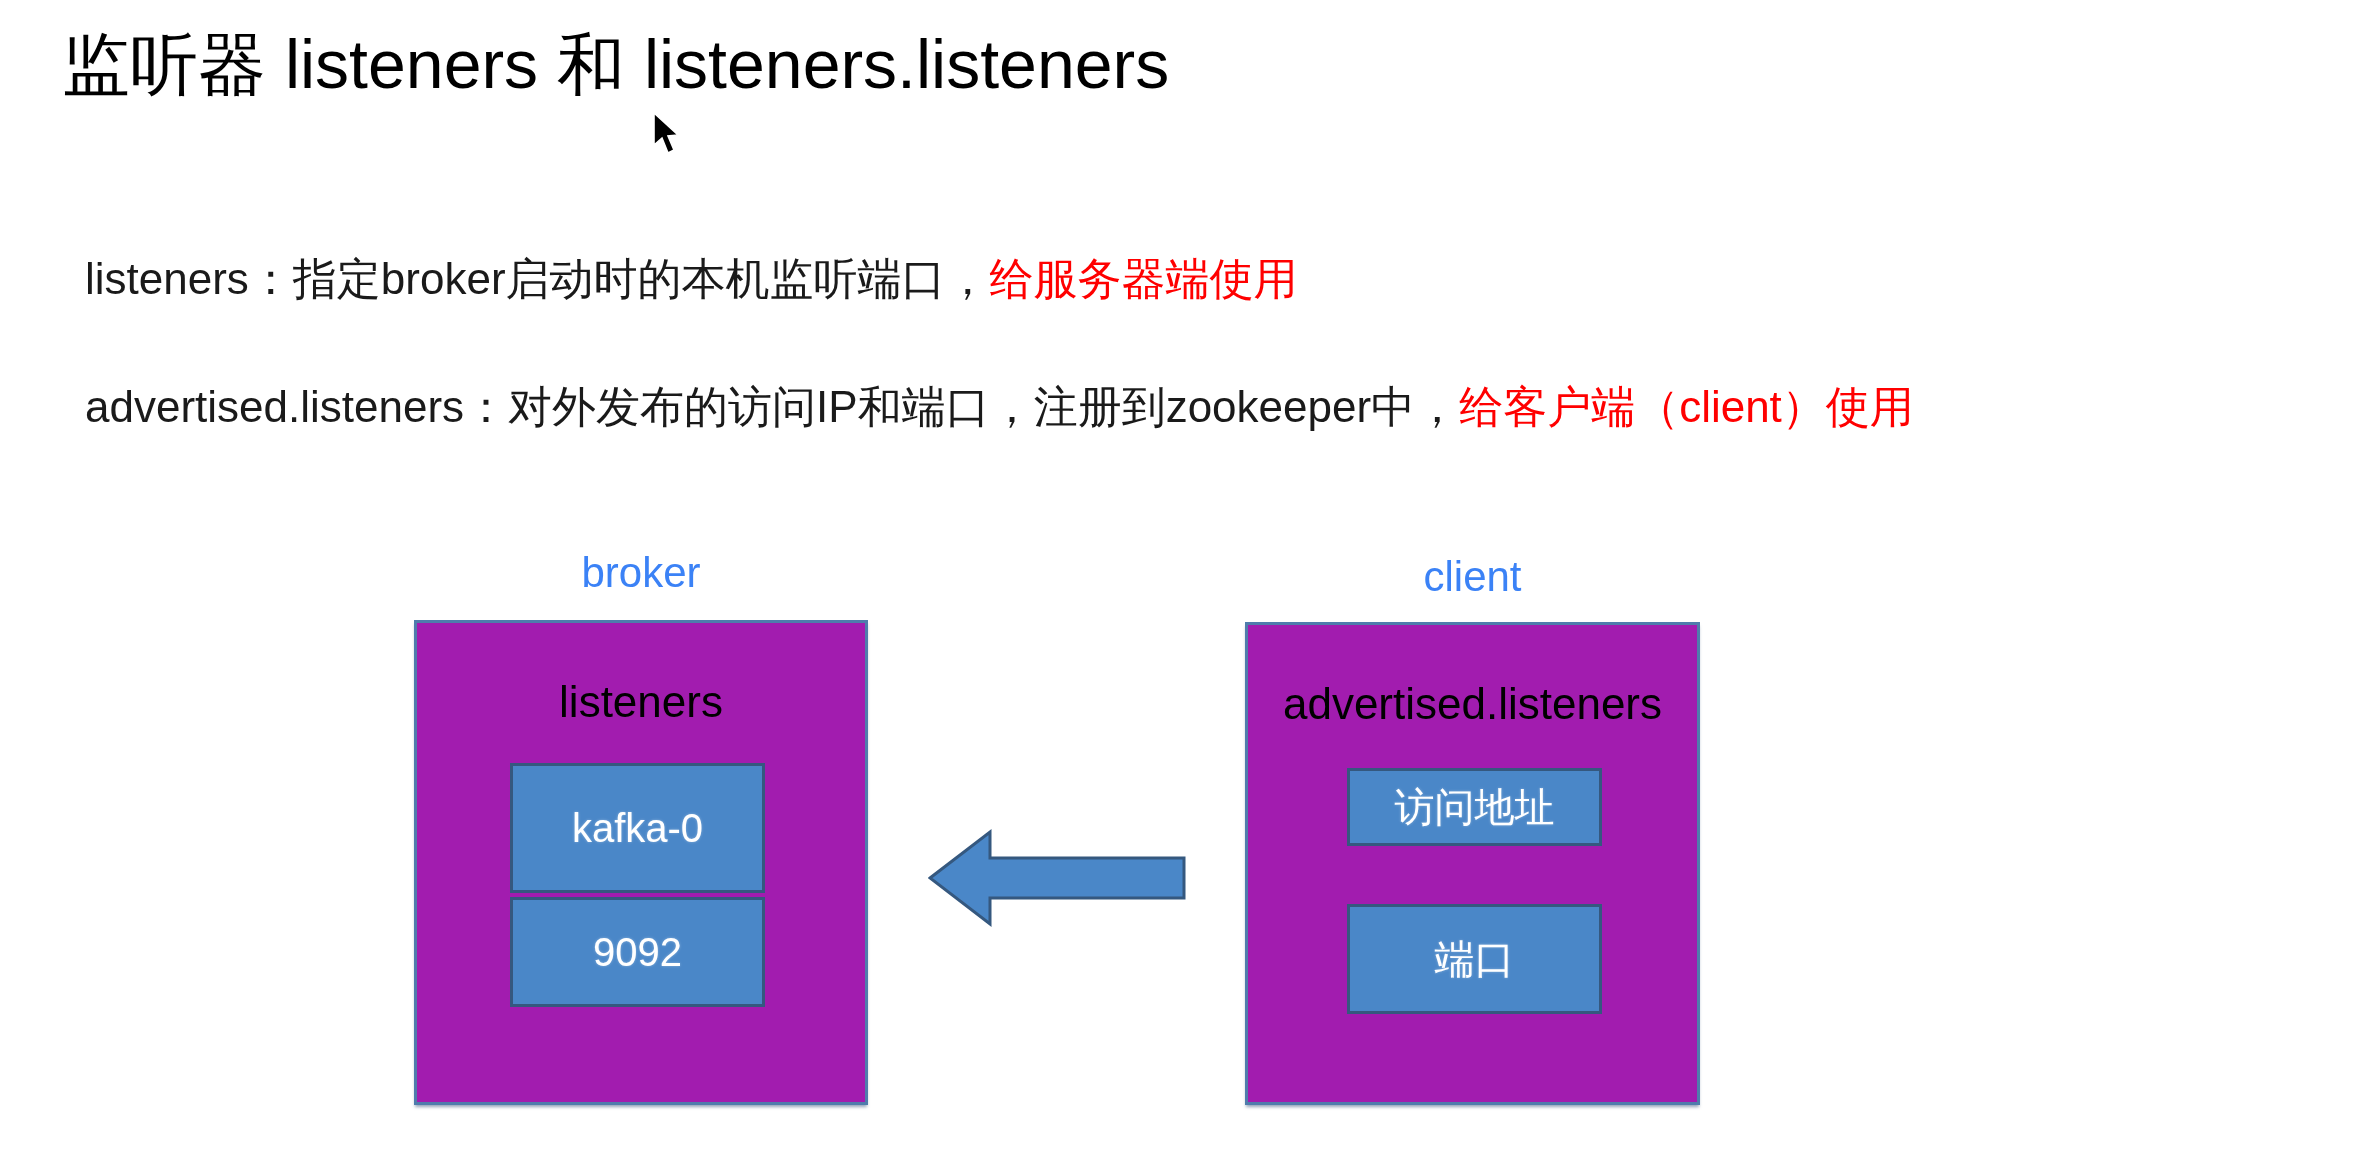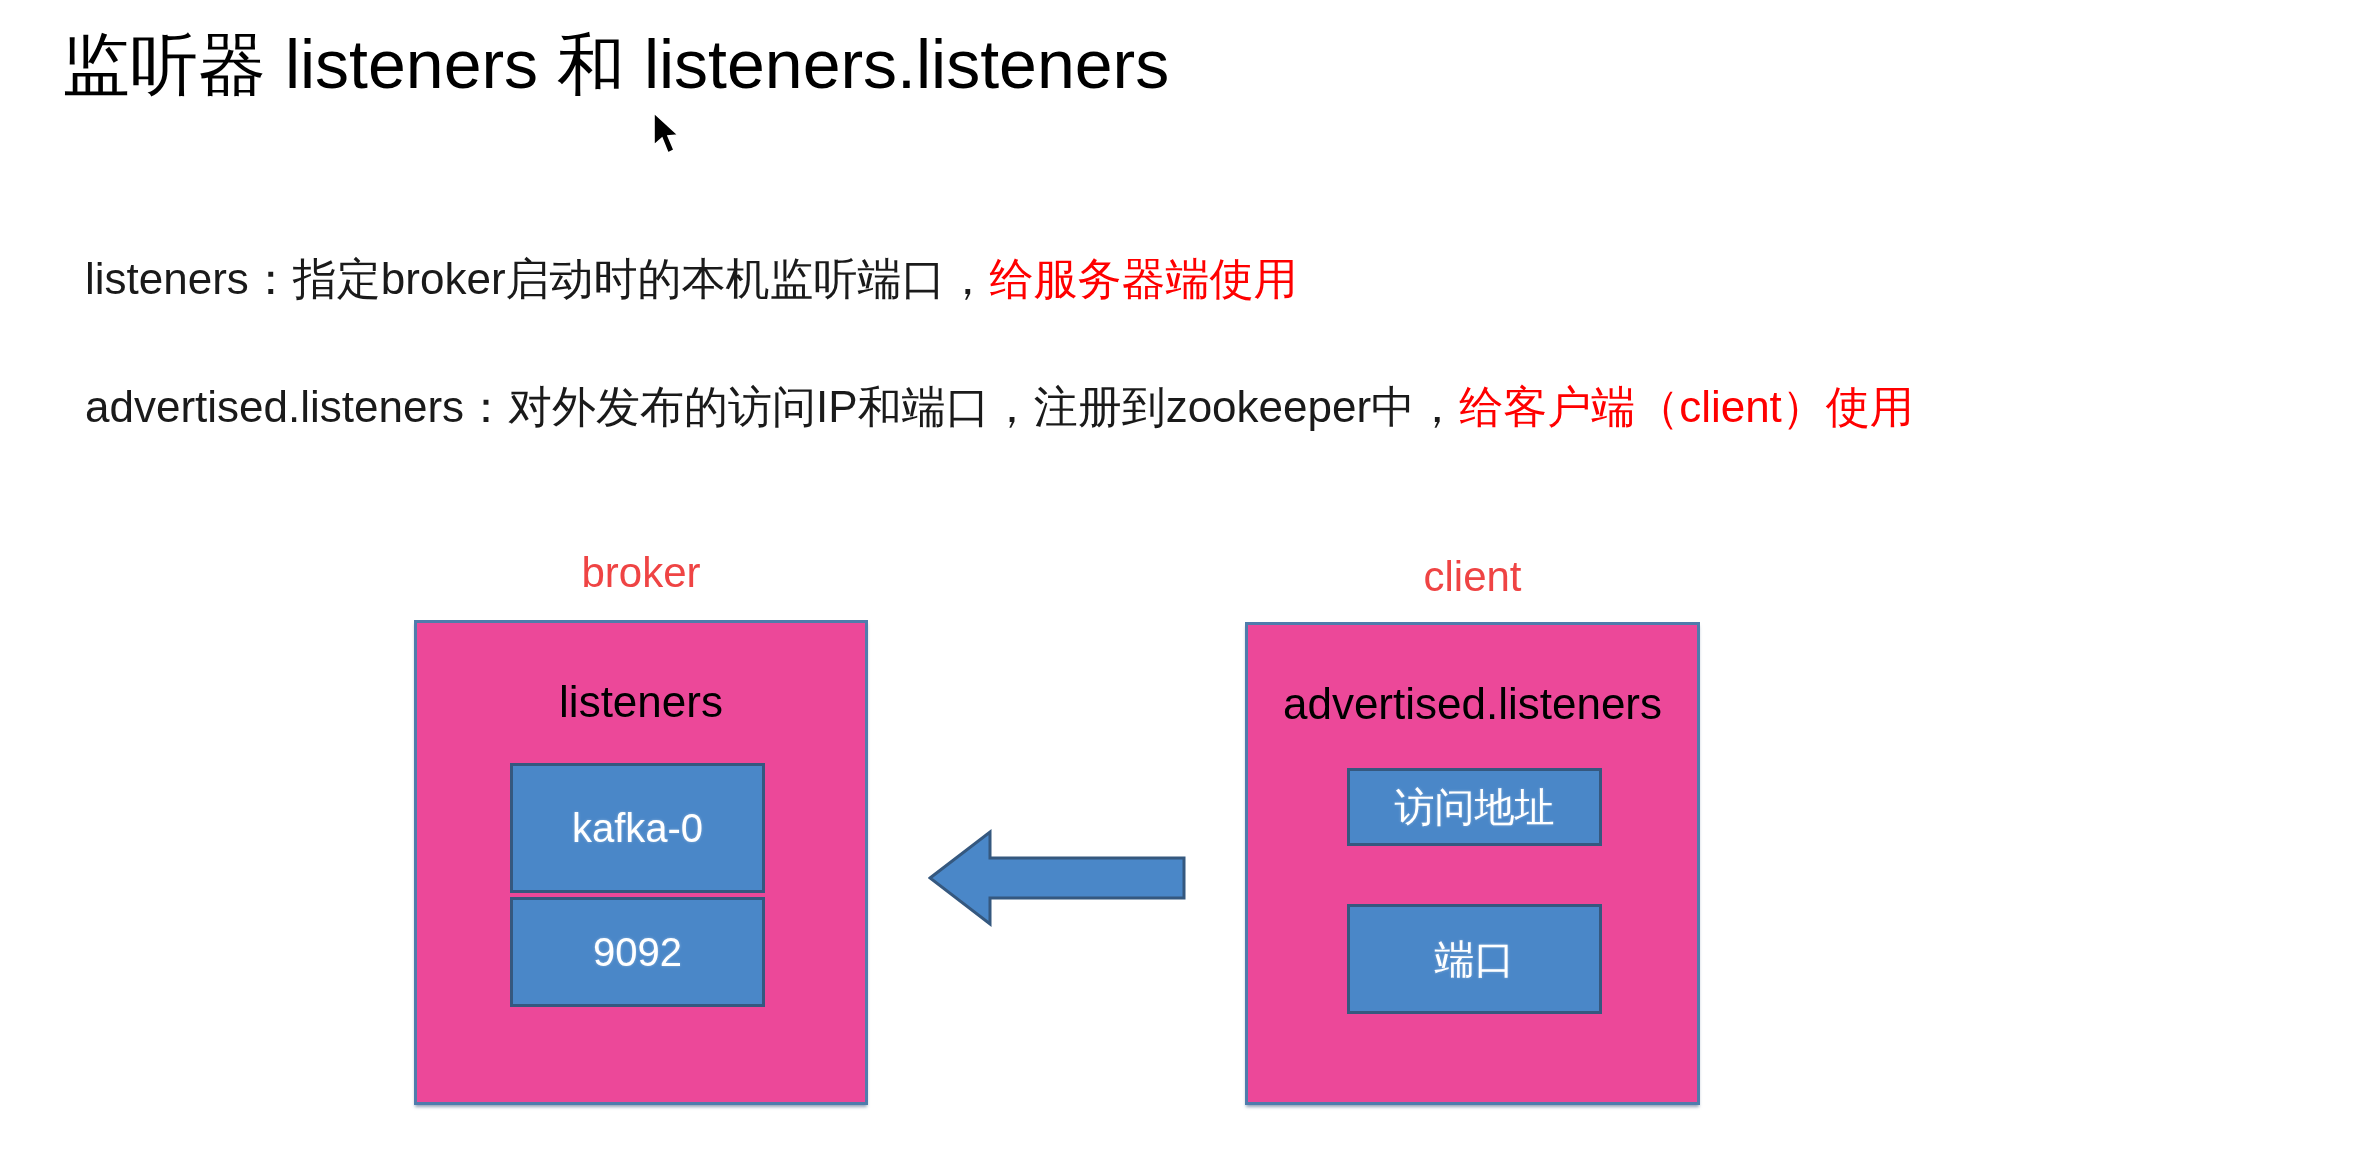--- a/index.html
+++ b/index.html
@@ -50,29 +50,29 @@
   .hl-red { color: #ff0000; }
 
   
   .diagram { position: absolute; left: 0; top: 0; right: 0; bottom: 0; }
 
   .group-caption {
     position: absolute;
     font-size: 42px;
     line-height: 50px;
     white-space: nowrap;
-    color: #ef4444;
+    color: #3b82f6;
     text-align: center;
   }
   .caption-broker { left: 414px; top: 548px; width: 454px; }
   .caption-client { left: 1245px; top: 552px; width: 455px; text-align: center; }
 
   .outer-box {
     position: absolute;
-    background: #ec4899;
+    background: #a21caf;
     border: 3px solid #4f7cac;
     box-sizing: border-box;
     box-shadow: 0 3px 3px -1px rgba(60, 90, 130, 0.55);
     padding-left: 44px;
   }
   .box-broker { left: 414px; top: 620px; width: 454px; height: 485px; }
   .box-client { left: 1245px; top: 622px; width: 455px; height: 483px; }
 
   .box-heading {
     position: absolute;

